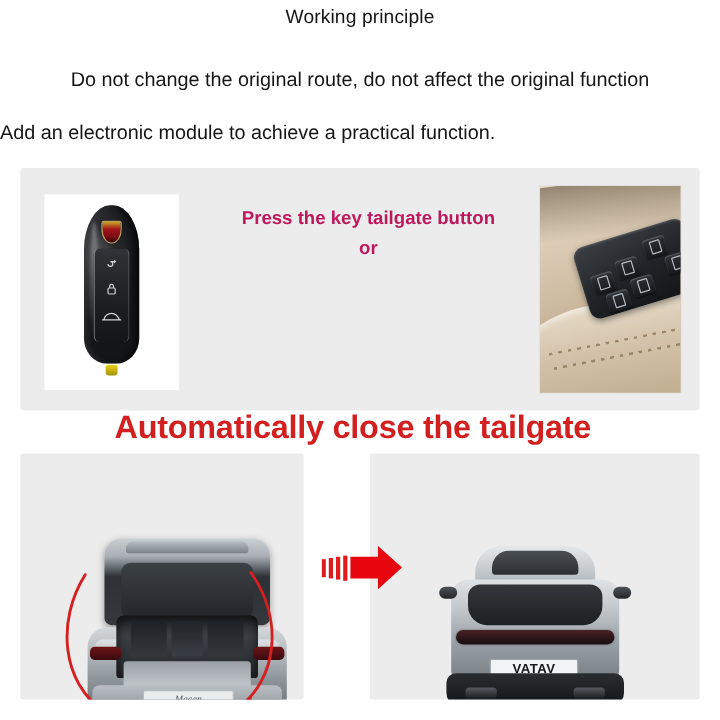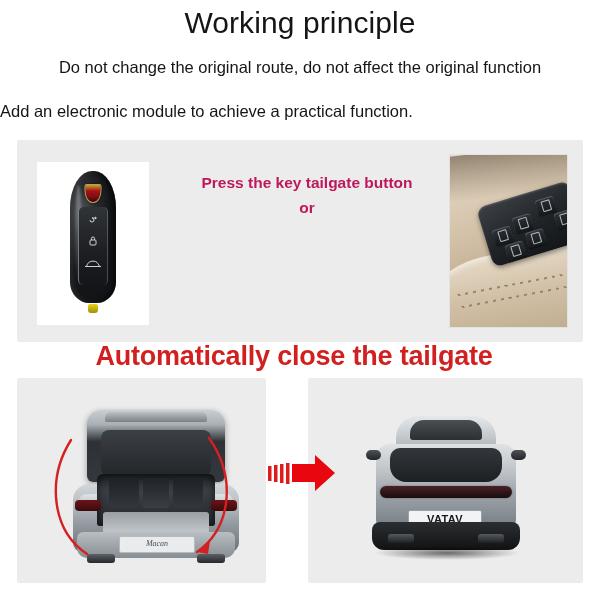--- a/index.html
+++ b/index.html
@@ -17,21 +17,21 @@
     -webkit-font-smoothing: antialiased;
   }
 
   
   .title {
     position: absolute;
     top: 6px;
     left: 0;
     width: 600px;
     text-align: center;
-    font-size: 30px;
+    font-size: 16px;
     font-weight: 400;
     letter-spacing: 0.1px;
     color: #151515;
   }
   .sub1 {
     position: absolute;
     top: 58px;
     left: 0;
     width: 600px;
     text-align: center;
@@ -271,25 +271,25 @@
 
   
   .panel-bl, .panel-br {
     position: absolute;
     top: 378px;
     height: 205px;
     background: #ececec;
     border-radius: 2px;
     overflow: hidden;
   }
-  .panel-bl { left: 17px;  width: 236px; padding-left: 13px; }
+  .panel-bl { left: 17px;  width: 236px; }
   .panel-br { left: 308px; width: 275px; }
 
   
-  .car-stage { position: absolute; inset: 0; }
+  .car-stage { position: absolute; inset: 0; margin-top: 39px; }
 
   
   .car-open { position: absolute; left: 46px; top: 30px; width: 186px; height: 160px; }
   .co-body {
     position: absolute;
     left: 10px; top: 76px;
     width: 166px; height: 68px;
     background: linear-gradient(180deg,#d3d7da 0%, #b4babf 32%, #8f969c 62%, #6d7479 100%);
     border-radius: 16px 16px 9px 9px;
   }

